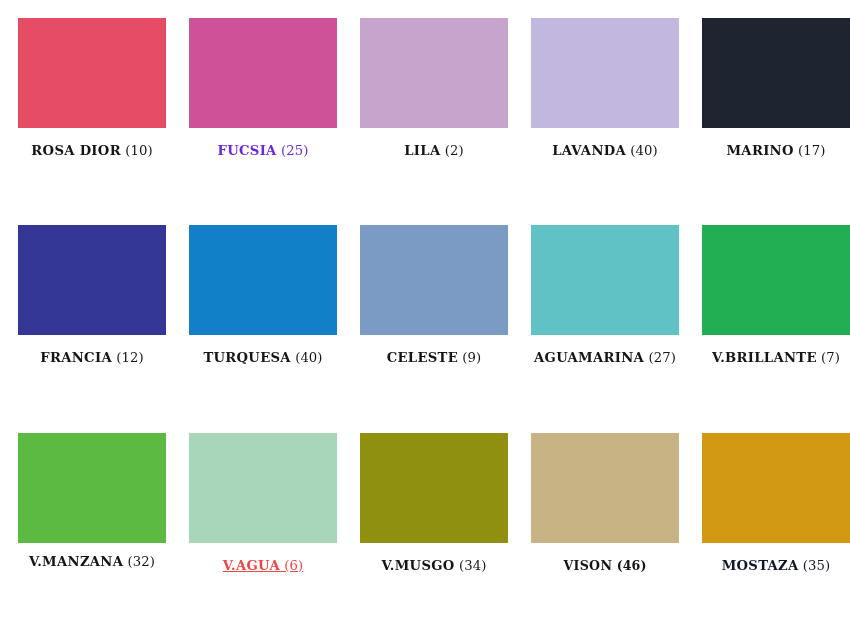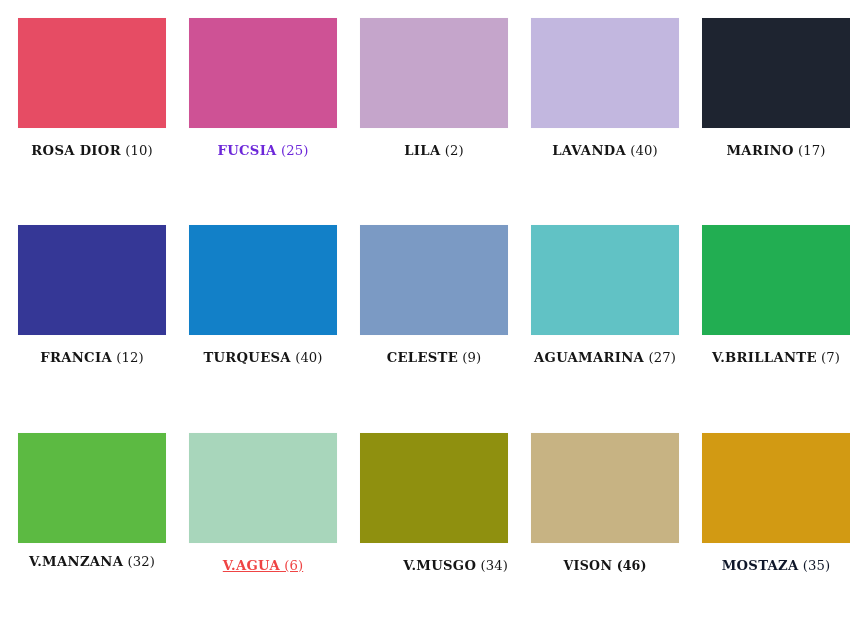--- a/index.html
+++ b/index.html
@@ -163,21 +163,21 @@
       </div>
     </div>
     <div class="swatch-cell">
       <div class="swatch-chip" style="background-color: rgb(168, 214, 187);"></div>
       <div class="swatch-caption" style="color: #ef4444; text-decoration: underline;">
         <span class="swatch-name">V.AGUA</span><span class="swatch-code"> (6)</span>
       </div>
     </div>
     <div class="swatch-cell">
       <div class="swatch-chip" style="background-color: rgb(143, 144, 15);"></div>
-      <div class="swatch-caption" style="color: rgb(21, 21, 21); text-align: right;">
+      <div class="swatch-caption" style="color: rgb(21, 21, 21);">
         <span class="swatch-name">V.MUSGO</span><span class="swatch-code"> (34)</span>
       </div>
     </div>
     <div class="swatch-cell">
       <div class="swatch-chip" style="background-color: rgb(199, 179, 131);"></div>
       <div class="swatch-caption caption-heavy" style="color: rgb(21, 21, 21);">
         <span class="swatch-name">VISON</span><span class="swatch-code"> (46)</span>
       </div>
     </div>
     <div class="swatch-cell">

